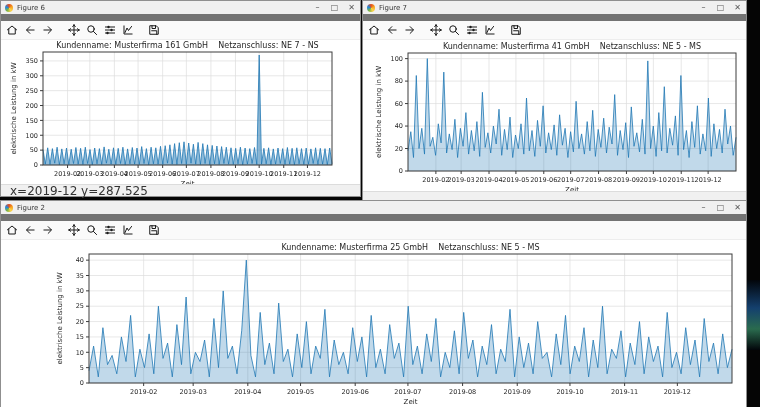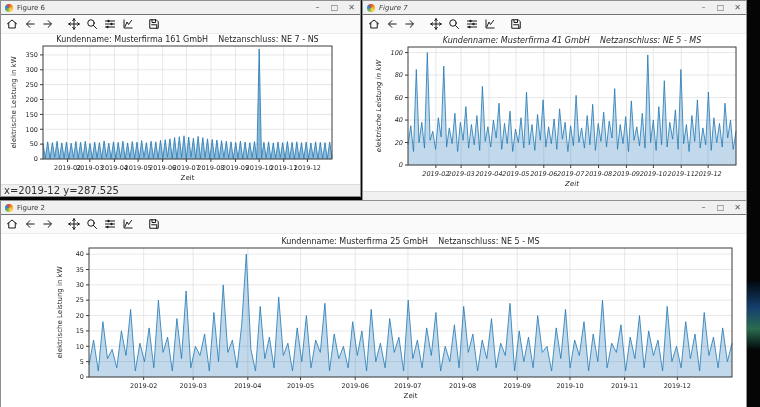--- a/index.html
+++ b/index.html
@@ -7,21 +7,21 @@
     position:relative;width:760px;height:407px;overflow:hidden;
     background:#050505;
     font-family:"DejaVu Sans","Liberation Sans",sans-serif;
   }
   .glow{position:absolute;right:0;width:13px;background:linear-gradient(180deg,#02050a,#14406e 40%,#2a6b4e 70%,#02050a);}
   .window{
     position:absolute;background:#ffffff;border:1px solid #8f8f8f;
     box-sizing:border-box;display:flex;flex-direction:column;
   }
   .titlebar{
-    height:13px;flex:0 0 13px;background:#f0f0f0;border-bottom:1px solid #737373;
+    height:13px;flex:0 0 13px;background:#f0f0f0;border-bottom:7px solid #737373;
     display:flex;align-items:center;font-size:7px;color:#3a3a3a;justify-content:space-between;
   }
   .appicon{
     width:8px;height:8px;border-radius:50%;margin:0 4px 0 4px;flex:0 0 8px;
     background:conic-gradient(#e64a19,#f5a623,#ffd54a,#7cb342,#1e88e5,#e64a19);
   }
   .wtitle{flex:1 1 auto;white-space:nowrap;overflow:hidden;}
   .wcontrols{display:flex;align-items:center;margin-left:auto;}
   .wbtn{
     width:17px;text-align:center;font-size:8px;line-height:13px;color:#5a5a5a;
@@ -30,25 +30,25 @@
   .toolbar{
     height:18px;flex:0 0 18px;background:#fafafa;border-bottom:1px solid #ededed;
     display:flex;align-items:center;padding-left:5px;gap:6px;
   }
   .tbicon{width:12px;height:12px;display:inline-flex;}
   .tbicon svg{width:12px;height:12px;}
   .tbicon.gap{margin-left:8px;}
   .canvas{flex:1 1 auto;background:#ffffff;overflow:hidden;}
   .statusbar{
     background:#f0f0f0;border-top:1px solid #dcdcdc;
-    font-size:10px;color:#333;display:flex;align-items:center;padding-left:3px;
+    font-size:12px;color:#333;display:flex;align-items:center;padding-left:9px;
   }
   #win1{left:0;top:0;width:361px;height:197px;z-index:1;}
   #win1 .statusbar{height:11px;flex:0 0 11px;}
-  #win2{left:362px;top:0;width:385px;height:201px;z-index:1;font-style:italic;}
+  #win2{left:362px;top:0;width:385px;height:201px;z-index:1;}
   #win2 .statusbar{height:8px;flex:0 0 8px;}
   #win3{left:0;top:200px;width:747px;height:210px;z-index:2;}
   svg text{font-family:"DejaVu Sans","Liberation Sans",sans-serif;}
 </style>
 </head>
 <body>
 
 <div class="glow" style="top:280px;height:70px;"></div>
 
 <div class="window" id="win1">

